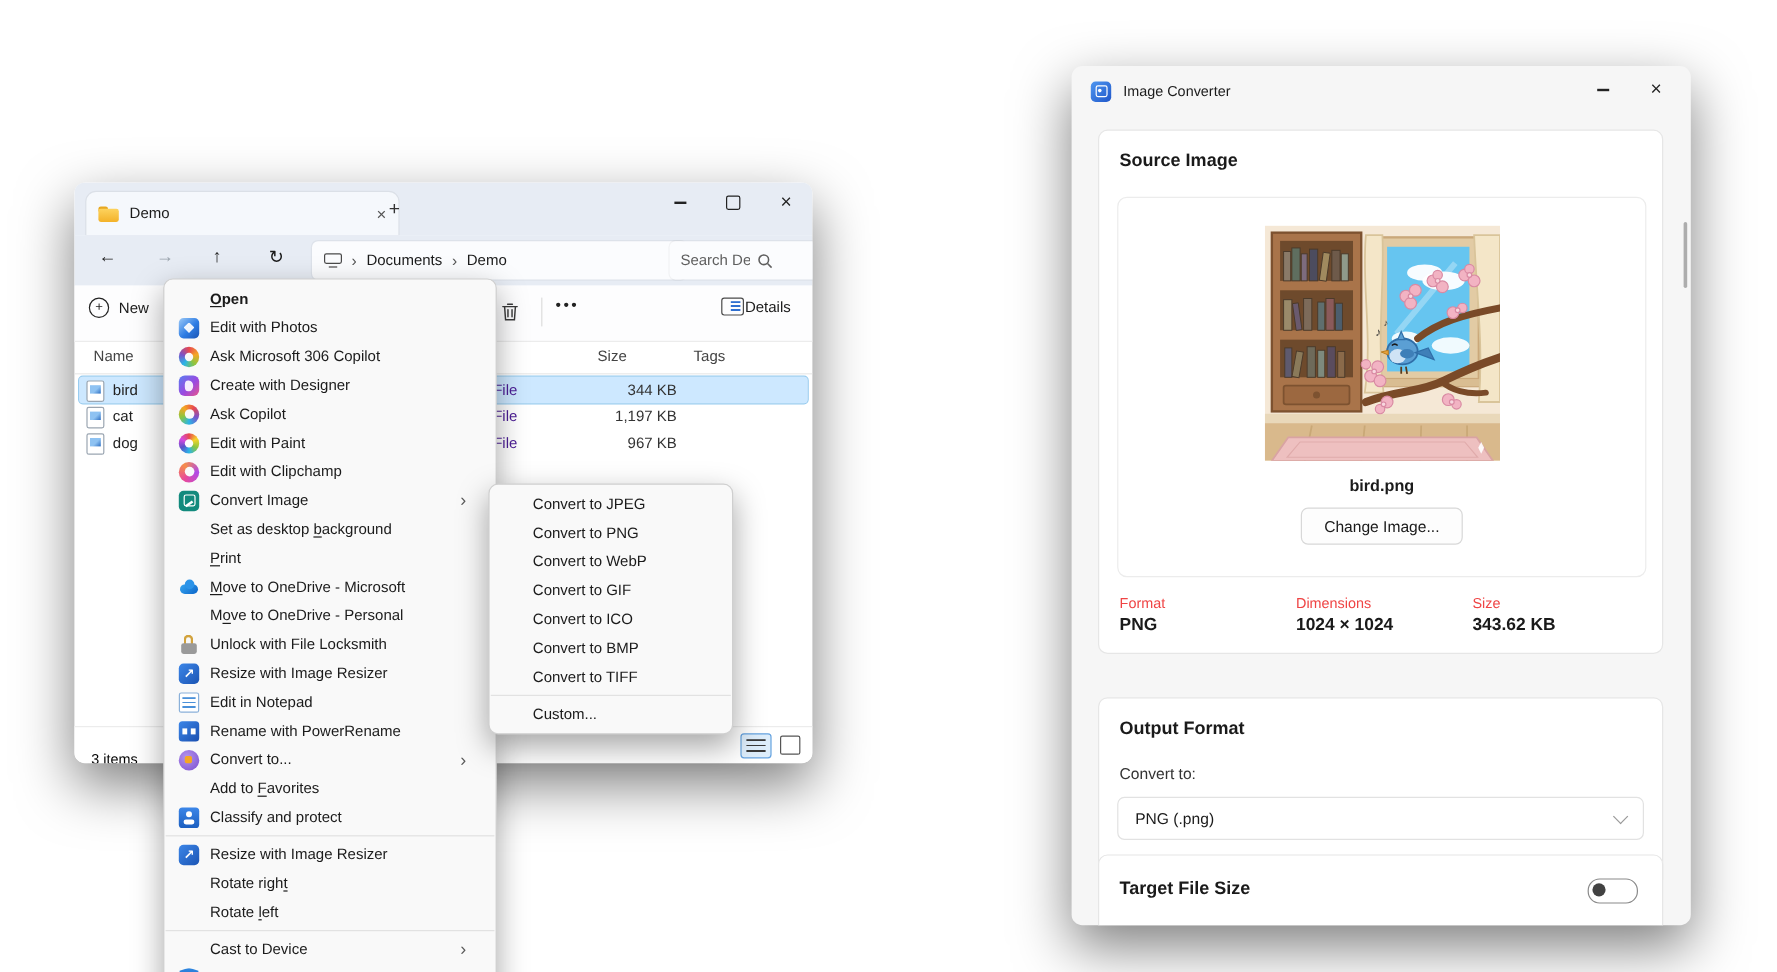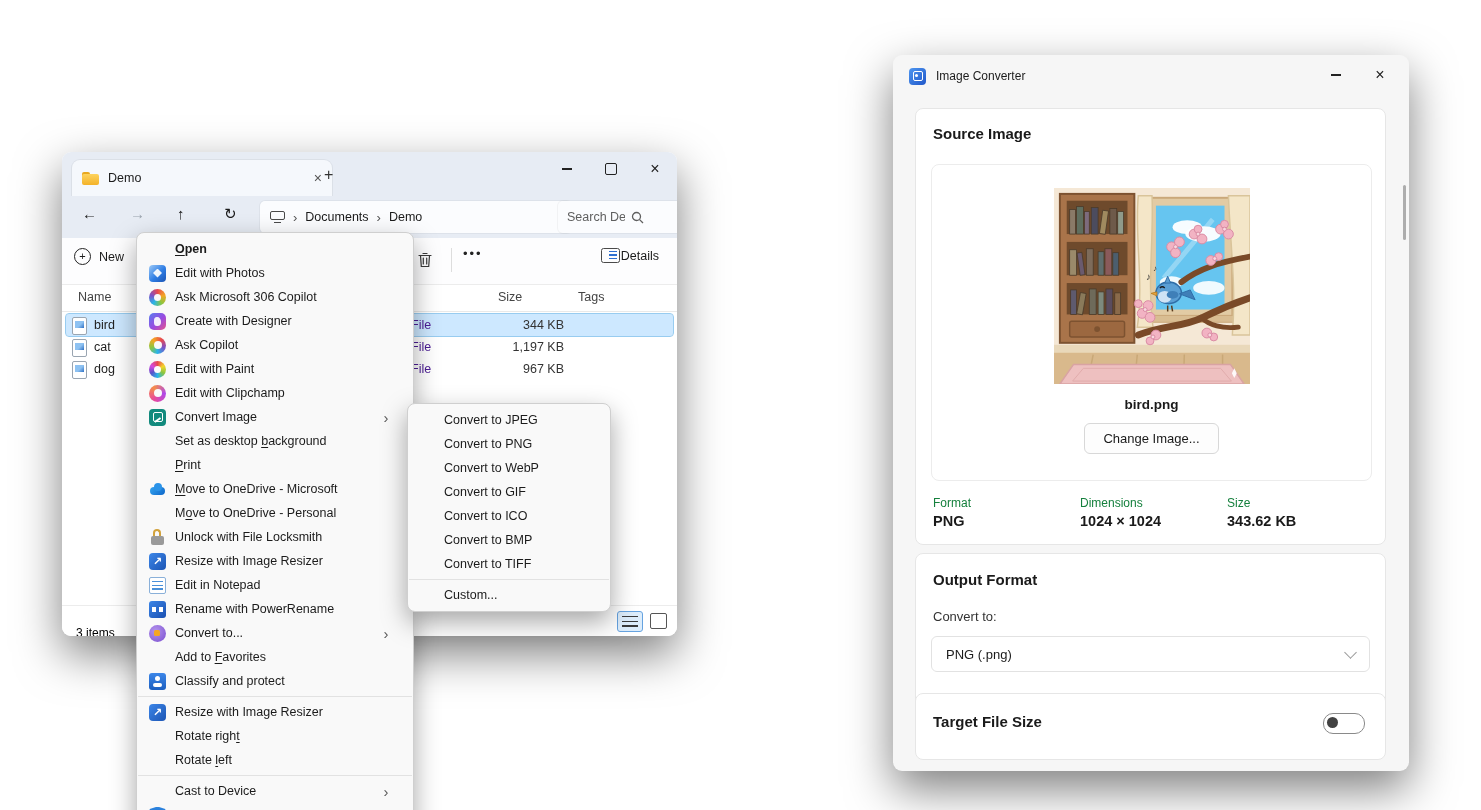--- a/index.html
+++ b/index.html
@@ -123,31 +123,31 @@
   .g-plus::before{content:"+";} .g-x::before{content:"×";} .g-more::before{content:"•••";}
   
   .conv{left:893px;top:55px;width:516px;height:716px;background:#f6f6f6;}
   .cv-title{position:absolute;left:0;top:0;right:0;height:42px;display:flex;align-items:center;gap:10px;padding-left:16px;font-size:12px;}
   .cv-appicon{width:17px;height:17px;border-radius:4px;background:linear-gradient(135deg,#4e96f0,#2057c9);position:relative;flex:none;}
   .cv-appicon::after{content:"";position:absolute;inset:3.5px;border:1.3px solid #fff;border-radius:2px;}
   .cv-appicon::before{content:"";position:absolute;left:6px;top:6px;width:3px;height:3px;border-radius:50%;background:#fff;z-index:1;}
   .cv-cap{position:absolute;top:5px;width:38px;height:30px;display:flex;align-items:center;justify-content:center;}
   .card{position:absolute;left:22px;width:471px;background:#fff;border:1px solid #e6e6e6;border-radius:8px;box-sizing:border-box;}
   .card1{top:53px;height:437px;}
-  .card2{top:498px;height:160px;}
-  .card3{top:638px;height:67px;}
+  .card2{top:526px;height:160px;}
+  .card3{top:657px;height:67px;}
   .sec-h{position:absolute;left:17px;font-size:15px;font-weight:700;color:#1a1a1a;}
   .inner-box{position:absolute;left:15px;top:55px;width:439px;height:315px;border:1px solid #ececec;border-radius:8px;background:#fff;}
   .preview{display:block;margin:23px auto 0;width:196px;height:196px;}
   .pv-name{text-align:center;margin-top:13px;font-size:13.5px;font-weight:700;}
   .change-btn{display:block;margin:11px auto 0;padding:7px 18px;background:#fdfdfd;border:1px solid #d8d8d8;border-radius:6px;font-size:13px;font-family:inherit;color:#1a1a1a;}
   .info-row{position:absolute;left:17px;right:17px;top:387px;display:flex;}
   .info-col{width:147px;}
   .info-col:last-child{width:auto;}
-  .info-label{font-size:12px;color:#15803d;}
+  .info-label{font-size:12px;color:#ef4444;}
   .info-value{font-size:14.5px;font-weight:700;margin-top:3px;color:#1a1a1a;}
   .cv-label{position:absolute;left:17px;top:55px;font-size:13px;color:#333;}
   .dropdown{position:absolute;left:15px;right:15px;top:82px;height:36px;background:#fff;border:1px solid #e2e2e2;border-radius:6px;display:flex;align-items:center;padding:0 14px;font-size:13px;box-sizing:border-box;justify-content:space-between;}
   .chev-down{width:8px;height:8px;border-right:1.6px solid #999;border-bottom:1.6px solid #999;transform:rotate(45deg);margin-top:-4px;}
   .toggle{position:absolute;right:20px;top:19px;width:40px;height:19px;border:1px solid #8a8a8a;border-radius:10px;background:#fff;}
   .toggle-knob{position:absolute;left:3px;top:3px;width:11px;height:11px;border-radius:50%;background:#424242;}
   .cv-scroll{position:absolute;right:3px;top:130px;width:3px;height:55px;background:#adadad;border-radius:2px;}
 </style>
 </head>
 <body>

